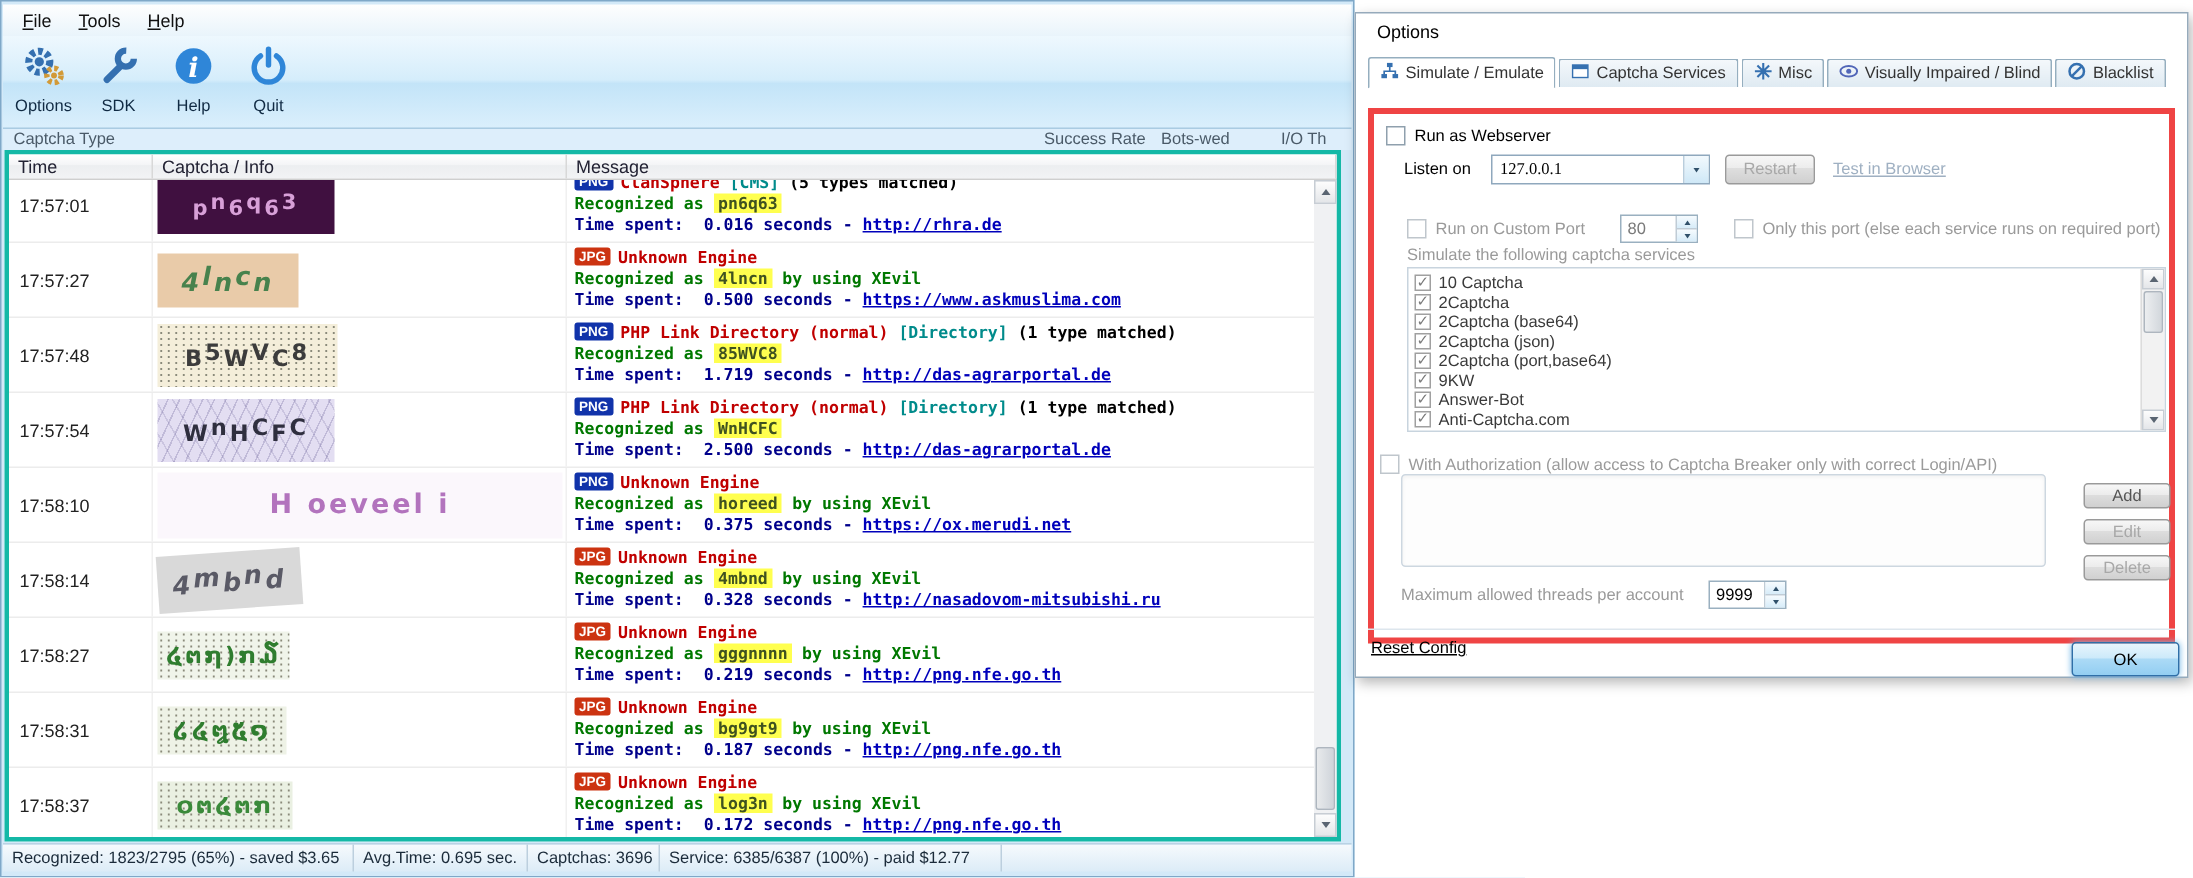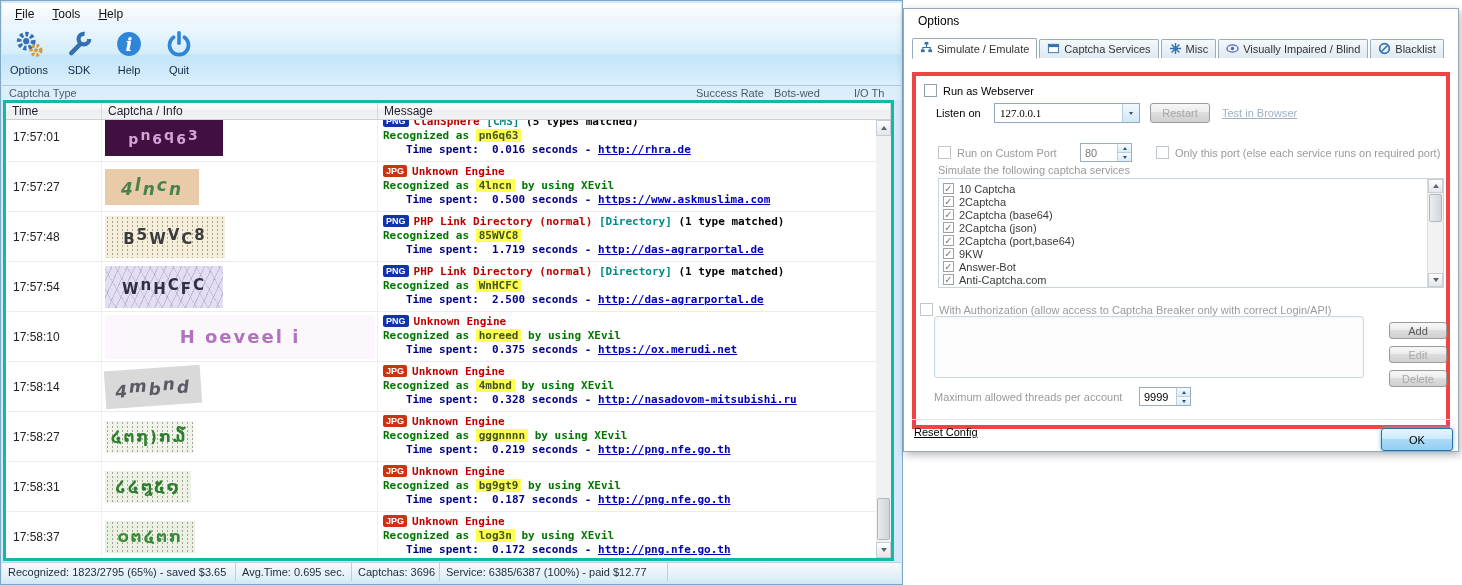--- a/index.html
+++ b/index.html
@@ -39,21 +39,21 @@
     display:flex; align-items:center; padding-left:7px; }
   .c-cap { width:276px; border-right:1px solid #f0f0f0; display:flex; align-items:center; padding-left:3px; }
   .c-msg { flex:1; font-family:"DejaVu Sans Mono", monospace; font-weight:bold; font-size:11px;
     padding:3px 0 0 5px; overflow:hidden; }
   .m1,.m2,.m3 { white-space:pre; line-height:14px; }
   .badge { display:inline-block; color:#fff; font:bold 9px "Liberation Sans", sans-serif;
     padding:1px 3px; border-radius:2px; margin-right:5px; vertical-align:1px; }
   .eng { color:#c00000; } .tag { color:#008b8b; } .note { color:#000; }
   .grn { color:#007800; }
   .hl { background:#ffff4f; color:#3f5220; padding:0 3px; }
-  .nvy { color:#00008b;margin-left:23px; }
+  .nvy { color:#00008b; }
   .url { color:#0000bb; text-decoration:underline; cursor:pointer; }
 
   .cap { display:flex; align-items:center; justify-content:center;
     font-family:"DejaVu Sans", sans-serif; font-weight:bold; letter-spacing:2px; overflow:hidden; }
   .cap span { display:inline-block; }
   .speckle { background-image:radial-gradient(#8a8a7a 0.6px, transparent 0.7px); background-size:5px 4px; }
   .scribble { background-image:
     repeating-linear-gradient(115deg, transparent 0 6px, rgba(90,80,140,0.25) 6px 7px),
     repeating-linear-gradient(60deg, transparent 0 9px, rgba(90,80,140,0.18) 9px 10px); }
 

